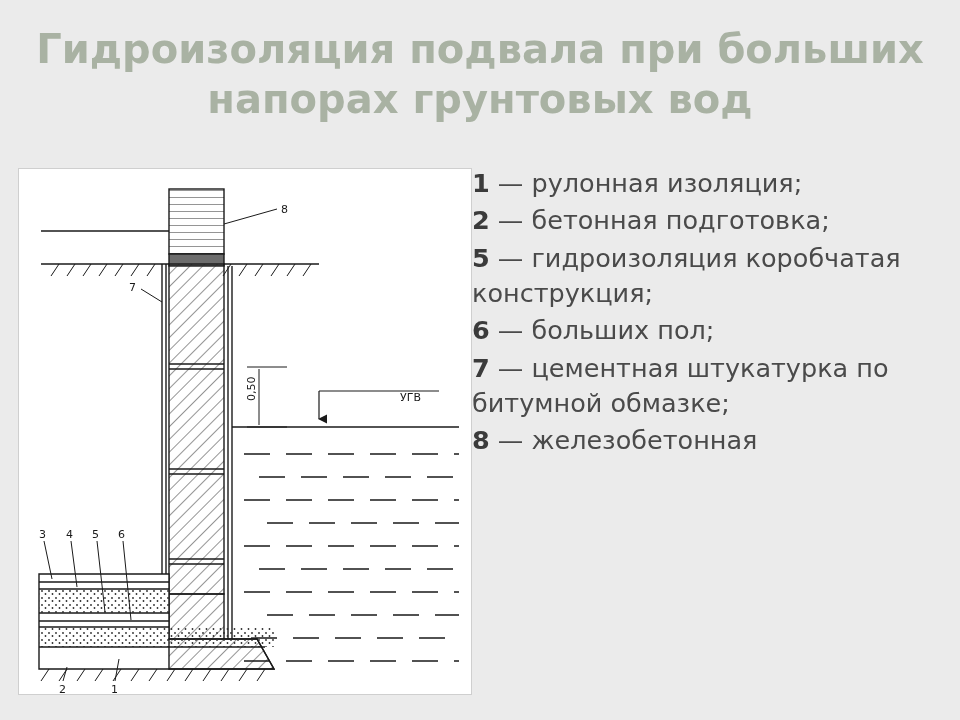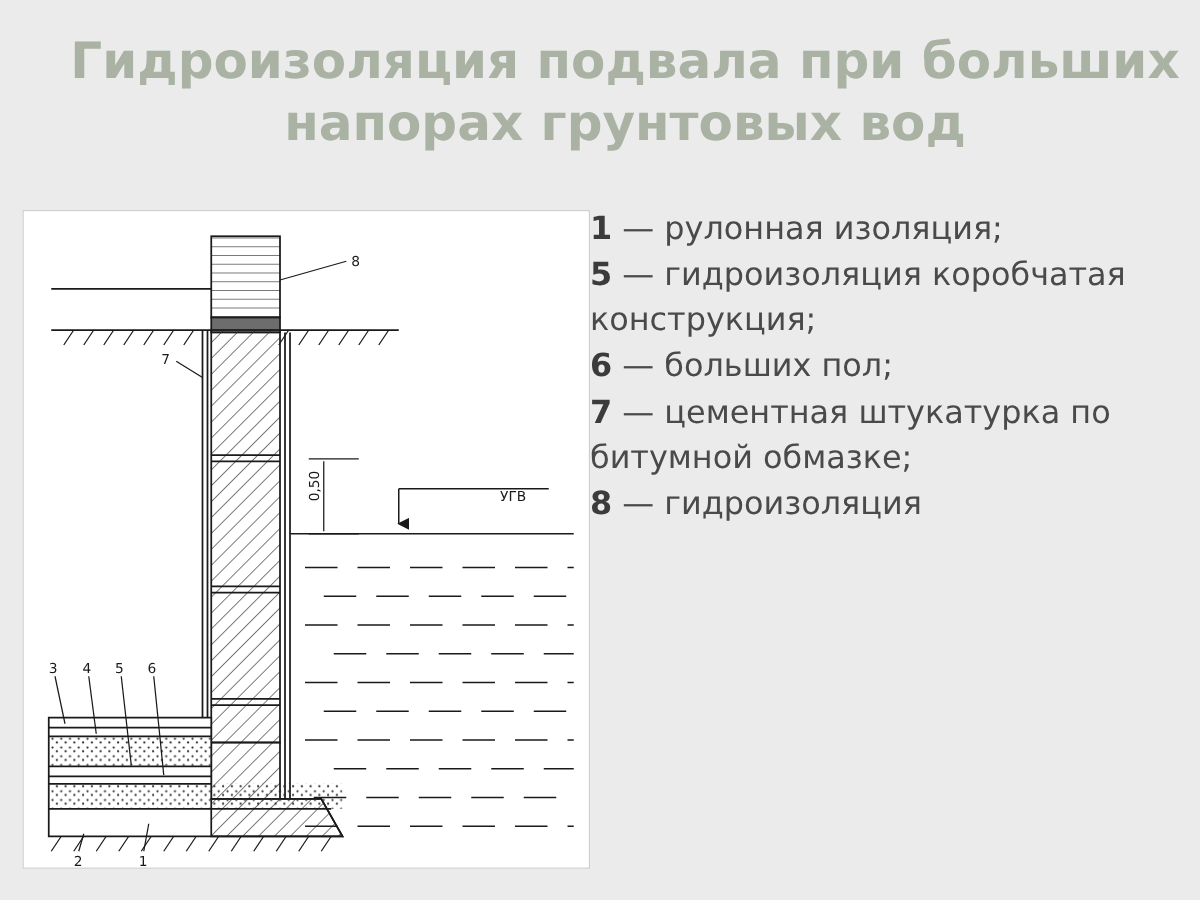--- a/index.html
+++ b/index.html
@@ -26,21 +26,20 @@
     position: absolute;
     left: 30px;
     top: 24px;
     width: 900px;
     text-align: center;
     color: #a9b2a3;
     font-size: 40px;
     font-weight: bold;
     line-height: 1.25;
     letter-spacing: 0px;
-    margin-left: 20px;
   }
   
   .figure-wrap {
     position: absolute;
     left: 18px;
     top: 168px;
     width: 452px;
     height: 525px;
     background: #ffffff;
     border: 1px solid #cfcfcf;
@@ -216,30 +215,34 @@
       </g>
     </svg>
   </div>
 
   <div class="legend">
     <div class="legend-item">
       <span class="legend-num">1</span>
       <span>— рулонная изоляция;</span>
     </div>
     <div class="legend-item">
+      <span class="legend-num">2</span>
+      <span>— бетонная подготовка;</span>
+    </div>
+    <div class="legend-item">
       <span class="legend-num">5</span>
       <span>— гидроизоляция коробчатая конструкция;</span>
     </div>
     <div class="legend-item">
       <span class="legend-num">6</span>
       <span>— больших пол;</span>
     </div>
     <div class="legend-item">
       <span class="legend-num">7</span>
       <span>— цементная штукатурка по битумной обмазке;</span>
     </div>
     <div class="legend-item">
       <span class="legend-num">8</span>
-      <span>— гидроизоляция</span>
+      <span>— железобетонная</span>
     </div>
   </div>
 
 </div>
 
 </body></html>

